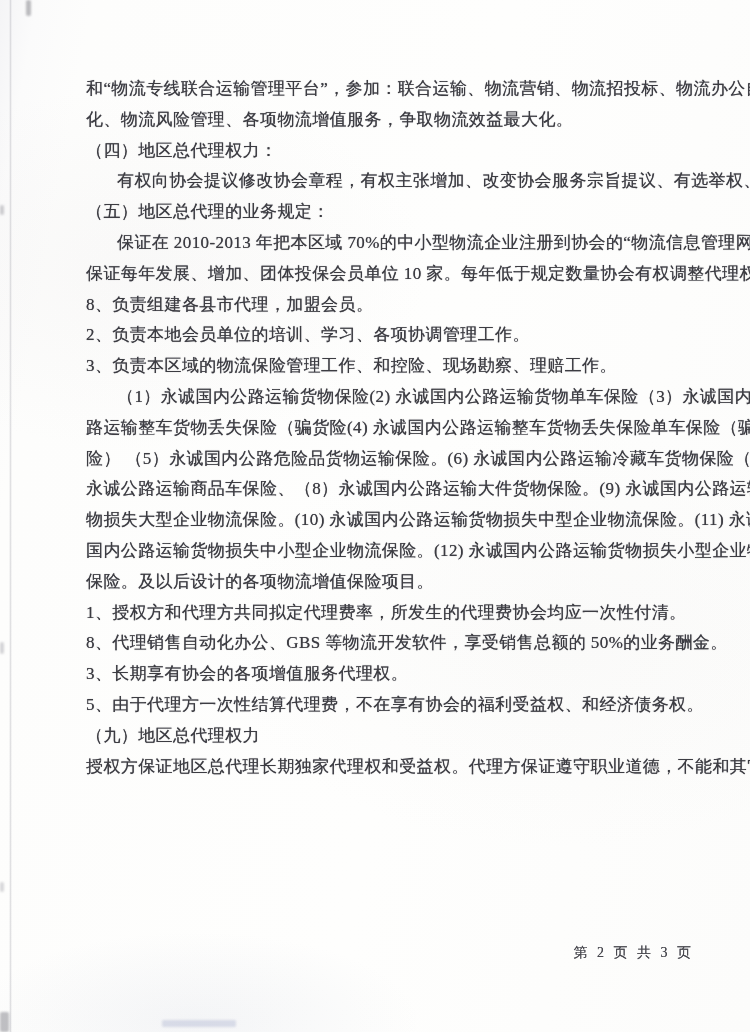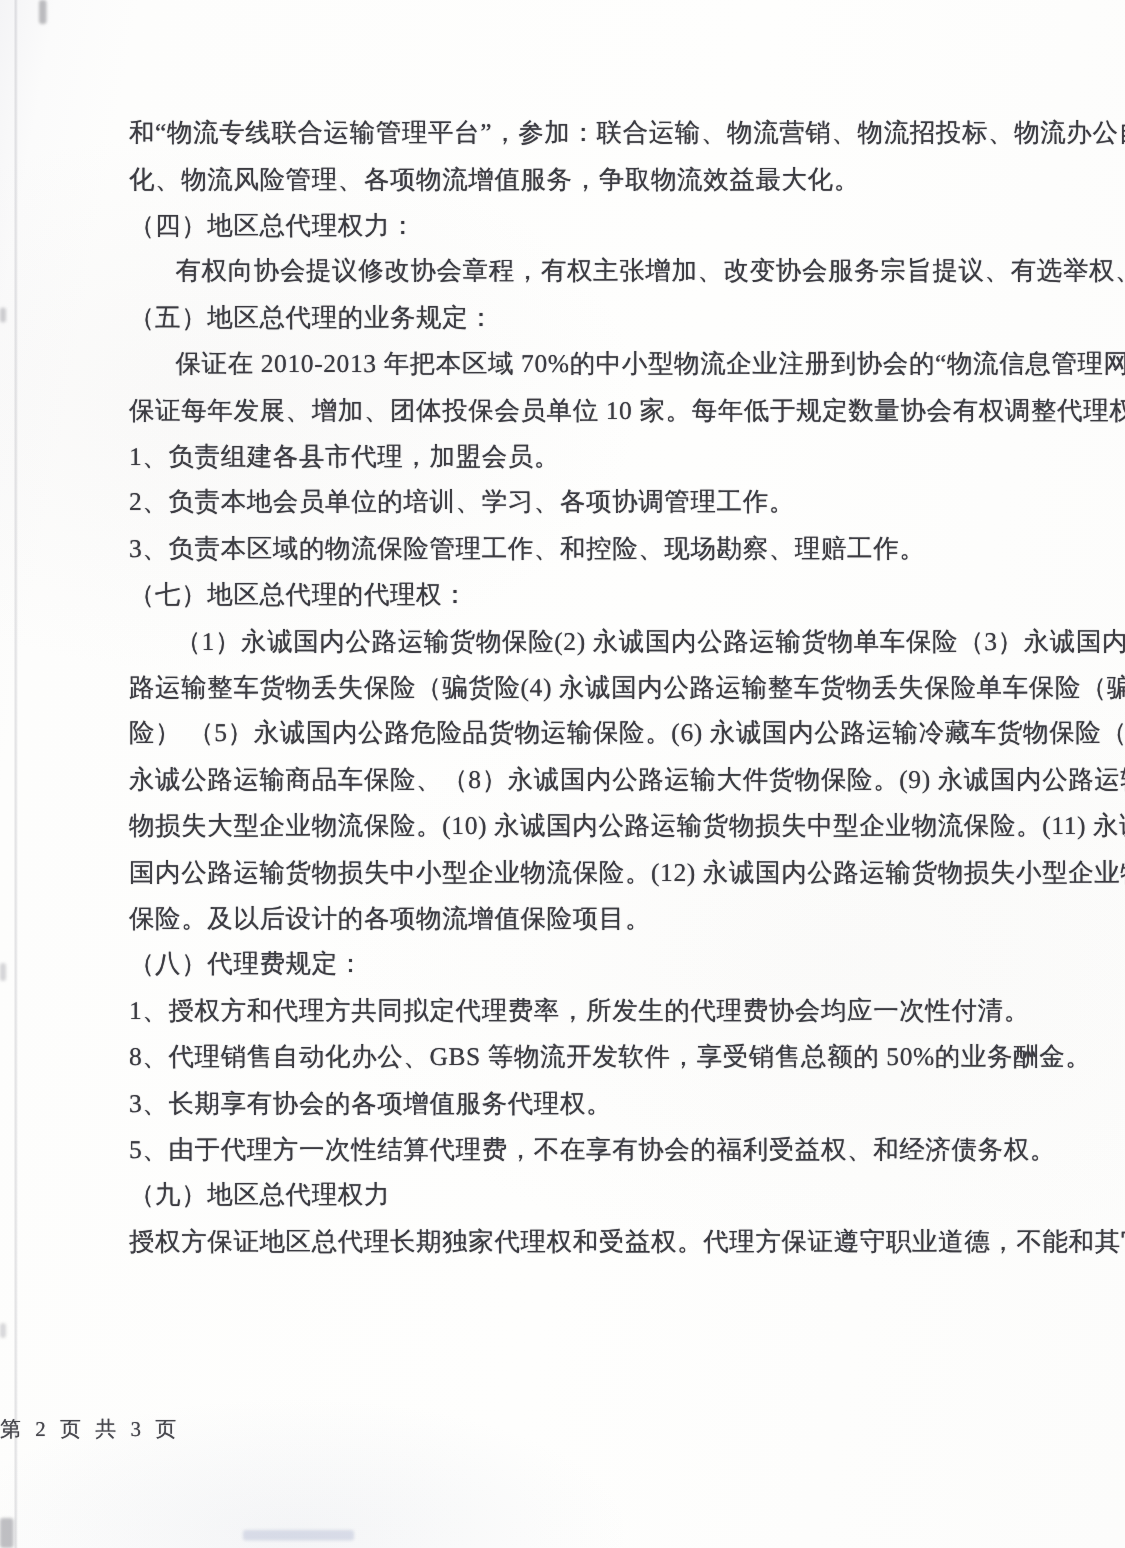--- a/index.html
+++ b/index.html
@@ -49,21 +49,21 @@
     letter-spacing: 0.4px;
     white-space: nowrap;
     text-shadow: 0 0 0.7px rgba(62,62,72,0.85);
   }
   .line.indent { padding-left: 31px; }
   .page-footer {
     position: absolute;
     left: 0;
     top: 944px;
     width: 694px;
-    text-align: left;
+    text-align: right;
     font-size: 14px;
     letter-spacing: 3px;
     color: #47474d;
     text-shadow: 0 0 0.6px rgba(70,70,80,0.8);
   }
 </style>
 </head>
 <body>
 
 <div class="scan-page">
@@ -77,32 +77,30 @@
   <div class="mark smudge-bottom"></div>
 
   <div class="doc-body">
     <div class="line">和“物流专线联合运输管理平台”，参加：联合运输、物流营销、物流招投标、物流办公自动</div>
     <div class="line">化、物流风险管理、各项物流增值服务，争取物流效益最大化。</div>
     <div class="line">（四）地区总代理权力：</div>
     <div class="line indent">有权向协会提议修改协会章程，有权主张增加、改变协会服务宗旨提议、有选举权、当</div>
     <div class="line">（五）地区总代理的业务规定：</div>
     <div class="line indent">保证在 2010-2013 年把本区域 70%的中小型物流企业注册到协会的“物流信息管理网”。</div>
     <div class="line">保证每年发展、增加、团体投保会员单位 10 家。每年低于规定数量协会有权调整代理权。</div>
-    <div class="line">1、负责组建各县市代理，加盟会员。</div>
+    <div class="line">8、负责组建各县市代理，加盟会员。</div>
     <div class="line">2、负责本地会员单位的培训、学习、各项协调管理工作。</div>
     <div class="line">3、负责本区域的物流保险管理工作、和控险、现场勘察、理赔工作。</div>
-    <div class="line">（七）地区总代理的代理权：</div>
     <div class="line indent">（1）永诚国内公路运输货物保险(2) 永诚国内公路运输货物单车保险（3）永诚国内公</div>
     <div class="line">路运输整车货物丢失保险（骗货险(4) 永诚国内公路运输整车货物丢失保险单车保险（骗货</div>
     <div class="line">险） （5）永诚国内公路危险品货物运输保险。(6) 永诚国内公路运输冷藏车货物保险（7）</div>
     <div class="line">永诚公路运输商品车保险、（8）永诚国内公路运输大件货物保险。(9) 永诚国内公路运输货</div>
     <div class="line">物损失大型企业物流保险。(10) 永诚国内公路运输货物损失中型企业物流保险。(11) 永诚</div>
     <div class="line">国内公路运输货物损失中小型企业物流保险。(12) 永诚国内公路运输货物损失小型企业物流</div>
     <div class="line">保险。及以后设计的各项物流增值保险项目。</div>
-    <div class="line">（八）代理费规定：</div>
     <div class="line">1、授权方和代理方共同拟定代理费率，所发生的代理费协会均应一次性付清。</div>
     <div class="line">8、代理销售自动化办公、GBS 等物流开发软件，享受销售总额的 50%的业务酬金。</div>
     <div class="line">3、长期享有协会的各项增值服务代理权。</div>
     <div class="line">5、由于代理方一次性结算代理费，不在享有协会的福利受益权、和经济债务权。</div>
     <div class="line">（九）地区总代理权力</div>
     <div class="line">授权方保证地区总代理长期独家代理权和受益权。代理方保证遵守职业道德，不能和其它保</div>
   </div>
 
   <div class="page-footer">第 2 页 共 3 页</div>
 

